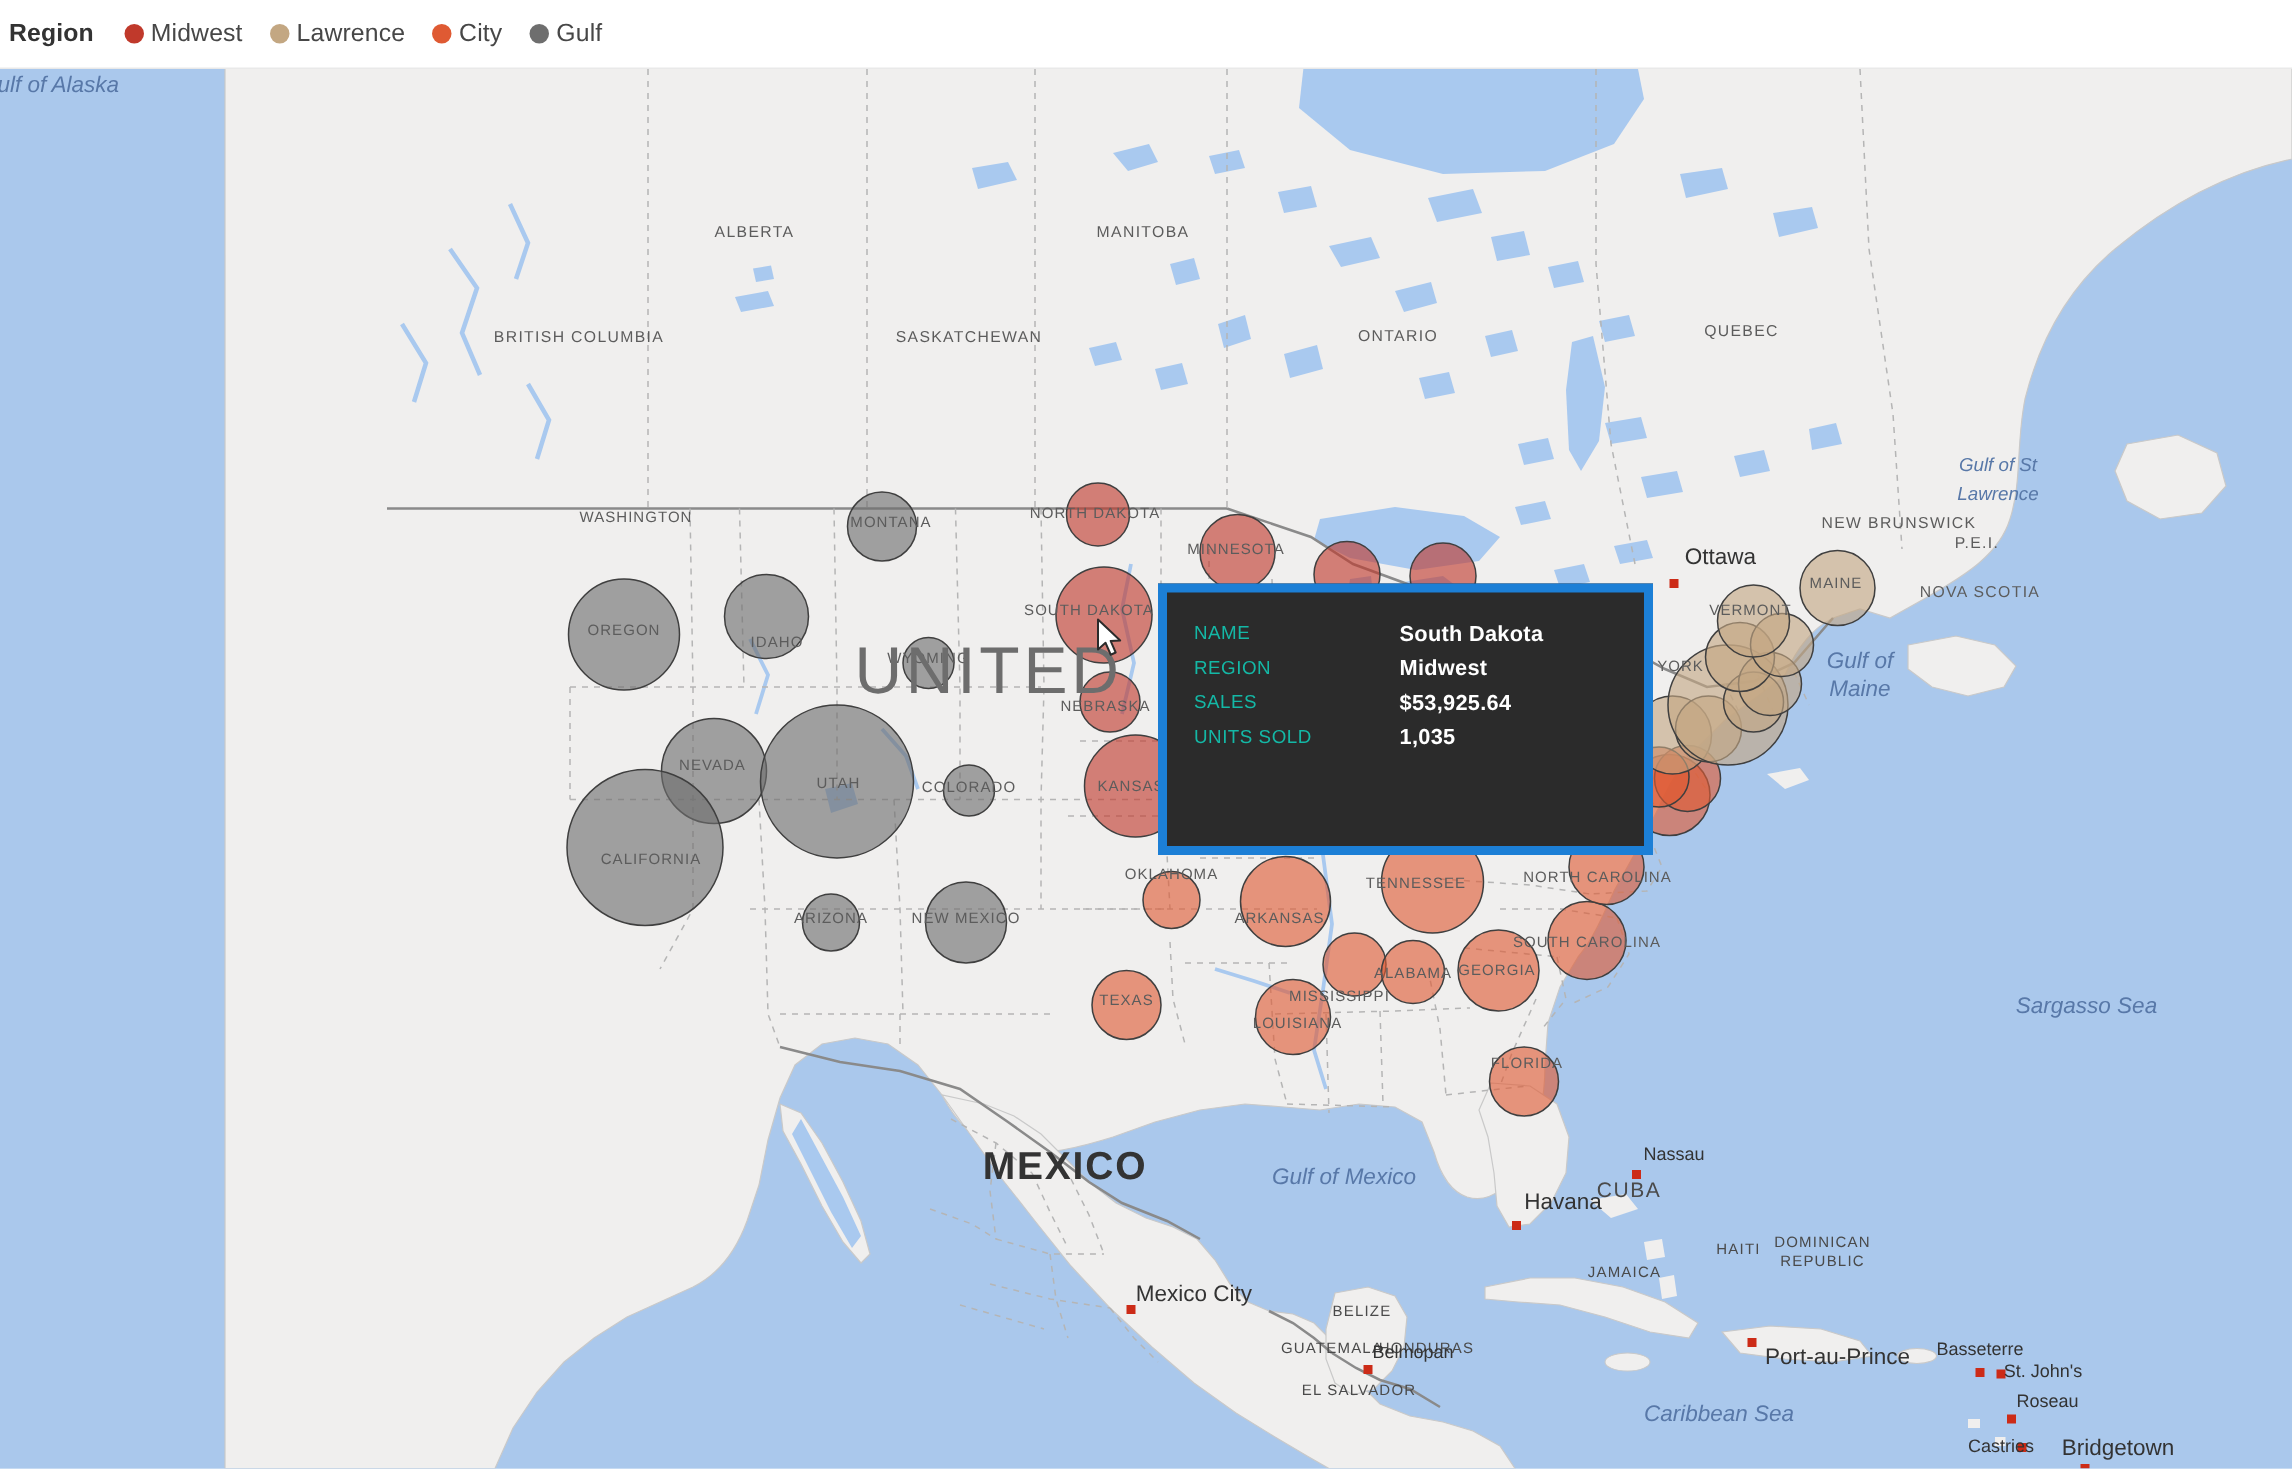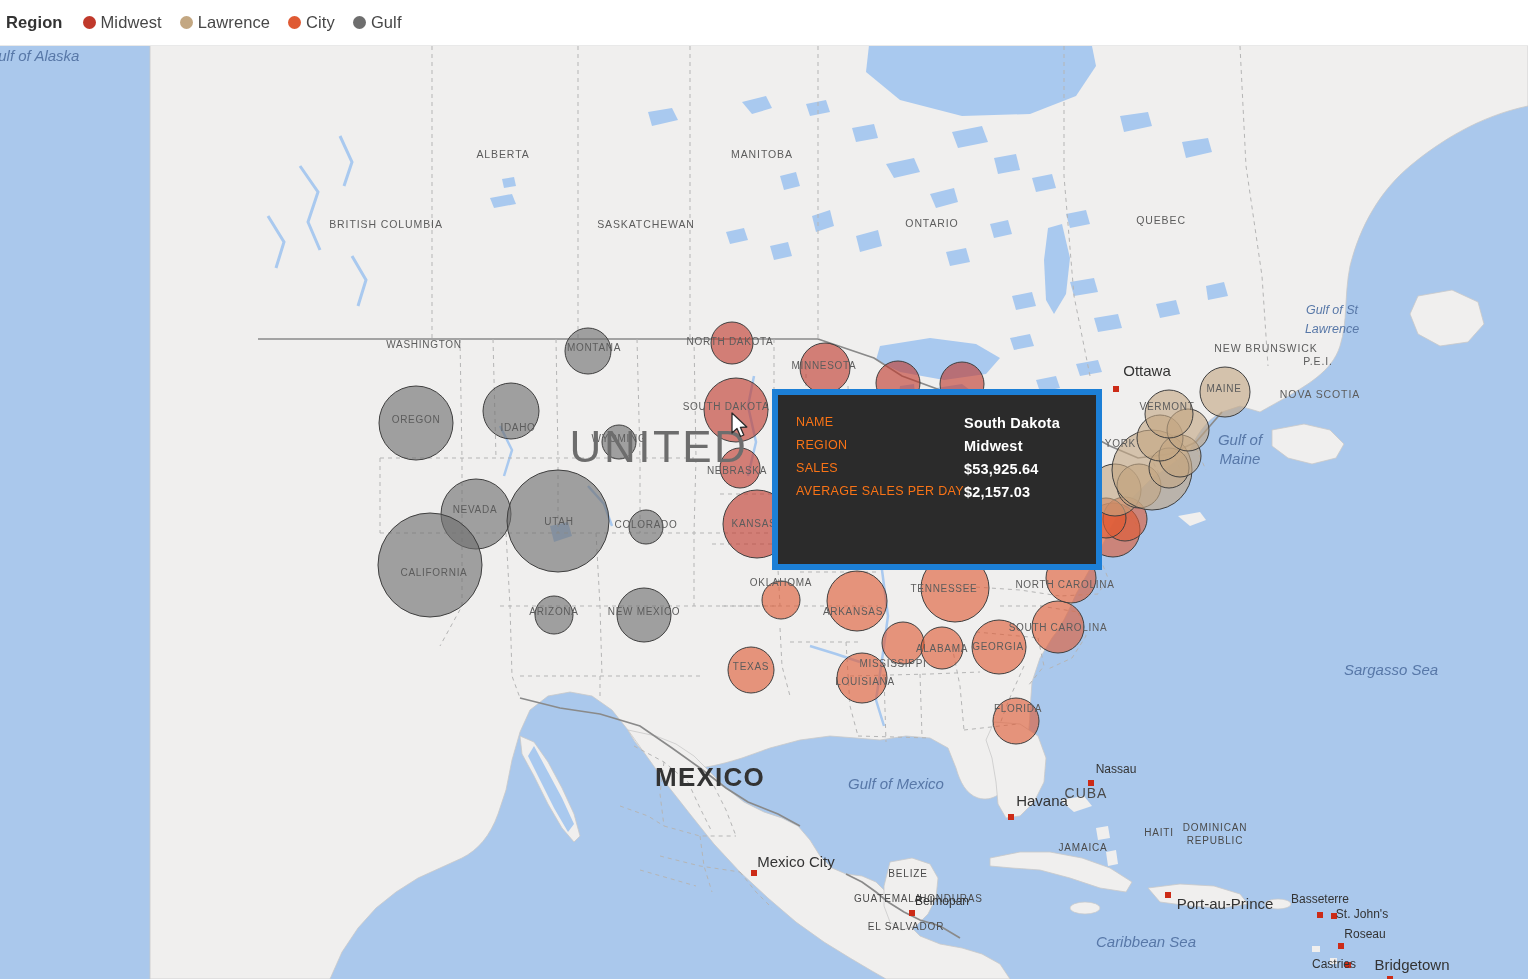--- a/index.html
+++ b/index.html
@@ -89,21 +89,21 @@
     border-collapse: collapse;
     width: 100%;
   }
   #tooltip td {
     padding: 0 0 7px 0;
     vertical-align: top;
     white-space: nowrap;
   }
   .tt-key {
     font-size: 12.5px;
-    color: #f97316;
+    color: #14b8a6;
     letter-spacing: .35px;
     text-transform: uppercase;
     padding-right: 10px;
   }
   .tt-val {
     font-size: 14.5px;
     color: #ffffff;
     font-weight: bold;
     letter-spacing: .2px;
     text-align: left;
@@ -549,18 +549,18 @@
       </tr>
       <tr>
         <td class="tt-key">REGION</td>
         <td class="tt-val">Midwest</td>
       </tr>
       <tr>
         <td class="tt-key">SALES</td>
         <td class="tt-val">$53,925.64</td>
       </tr>
       <tr>
-        <td class="tt-key">AVERAGE SALES PER DAY</td>
-        <td class="tt-val">$2,157.03</td>
+        <td class="tt-key">UNITS SOLD</td>
+        <td class="tt-val">1,035</td>
       </tr>
     </tbody>
   </table>
 </div>
 
 </body></html>

